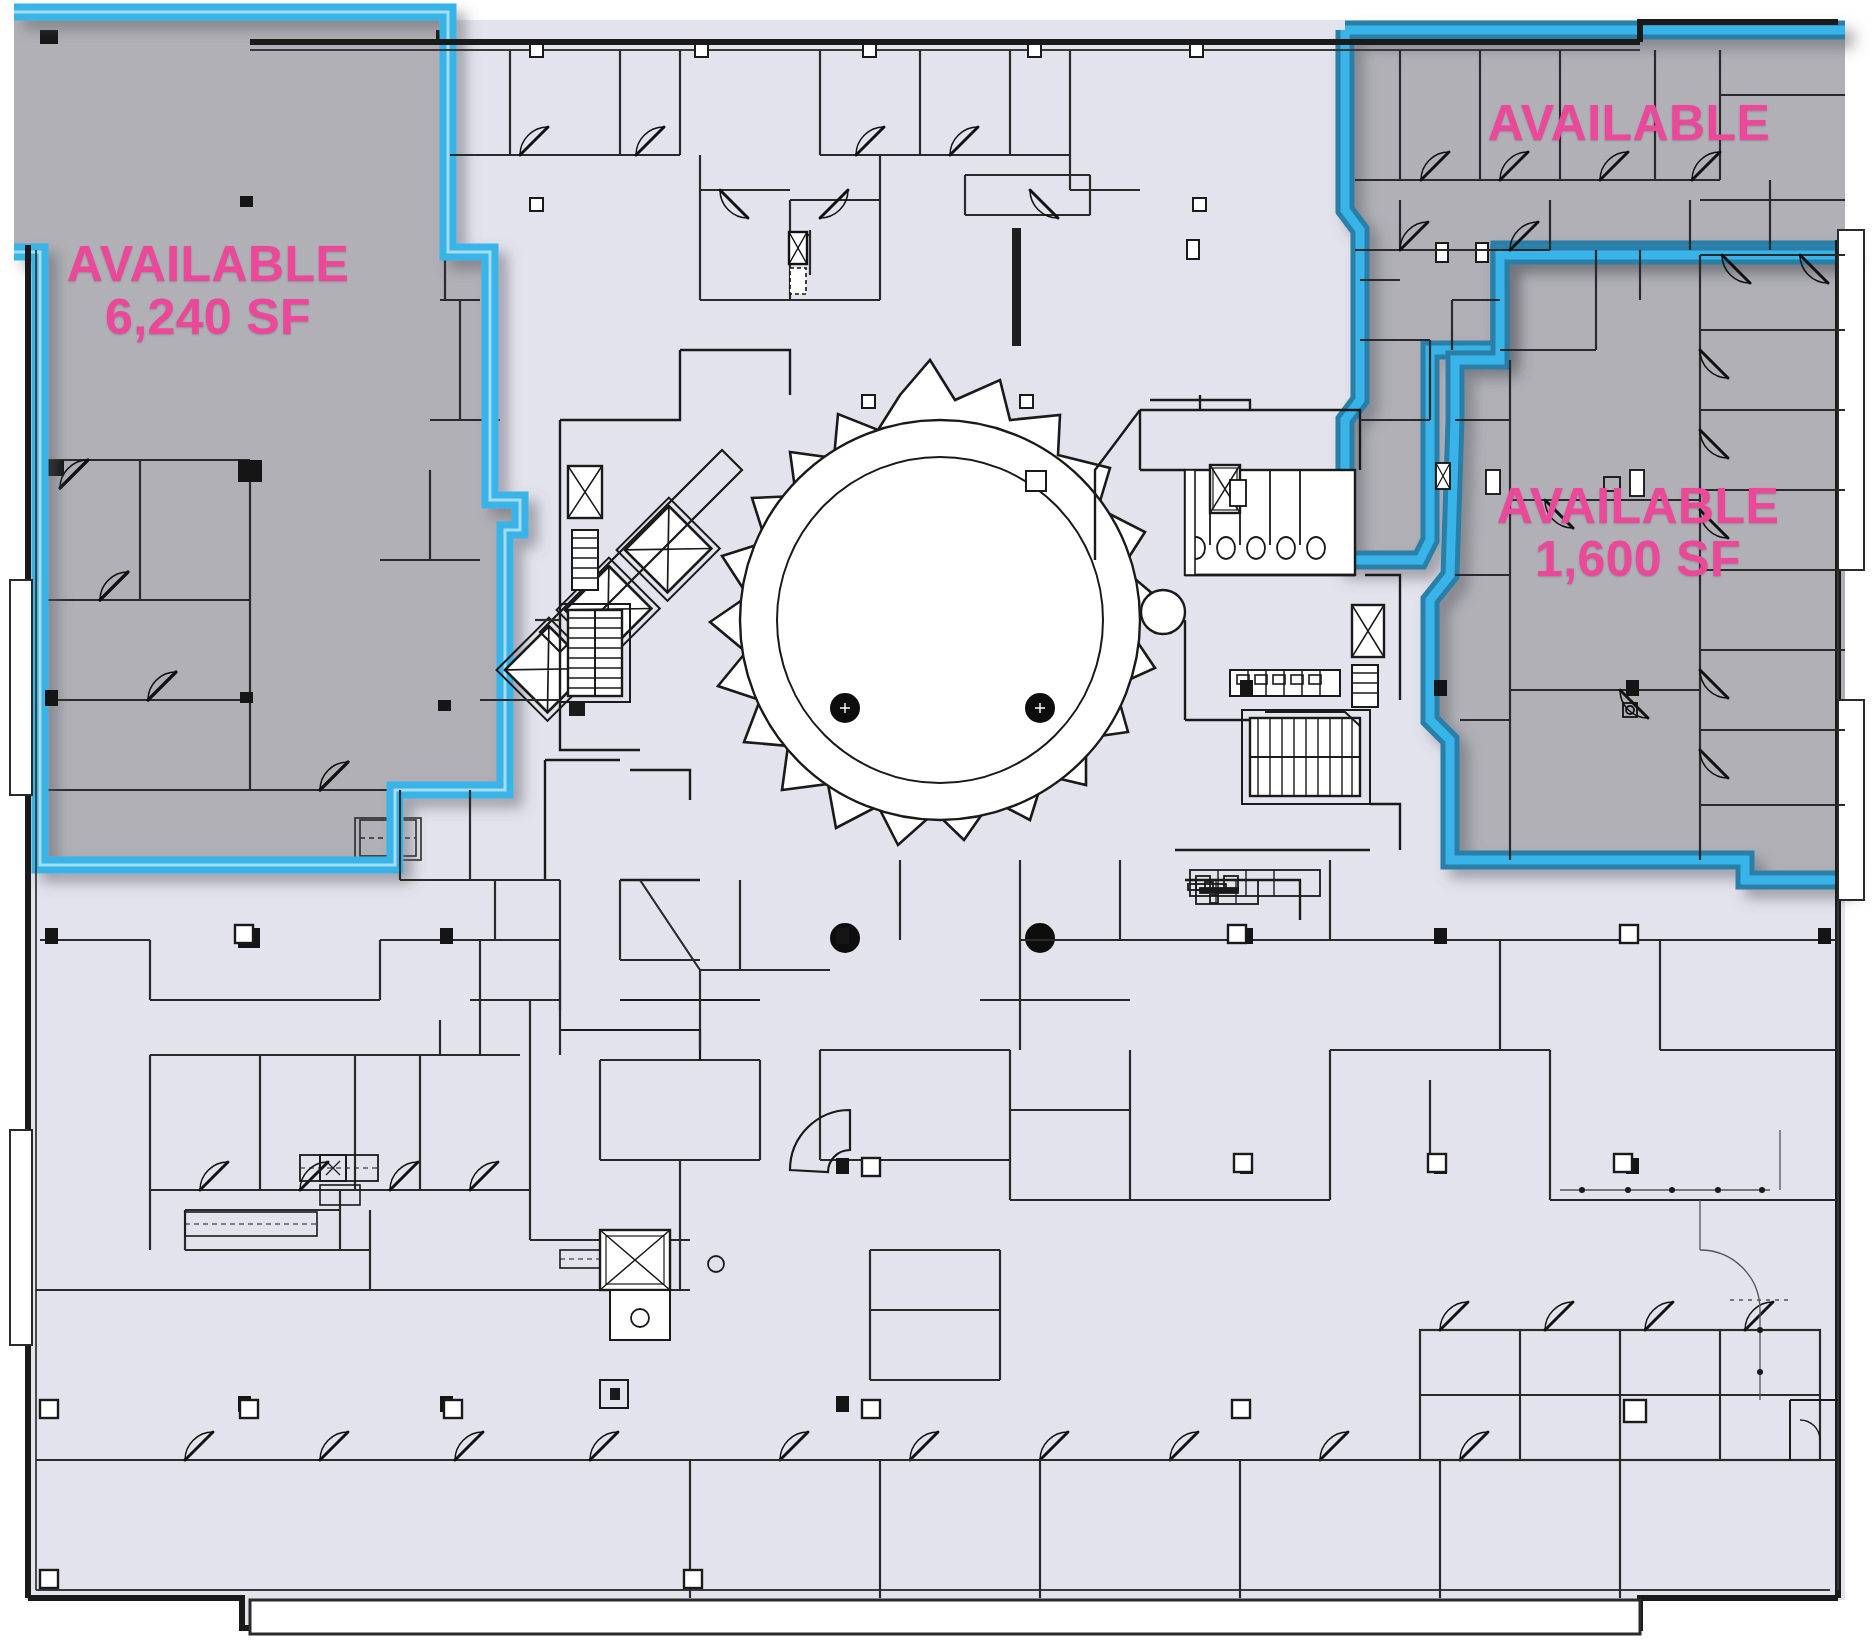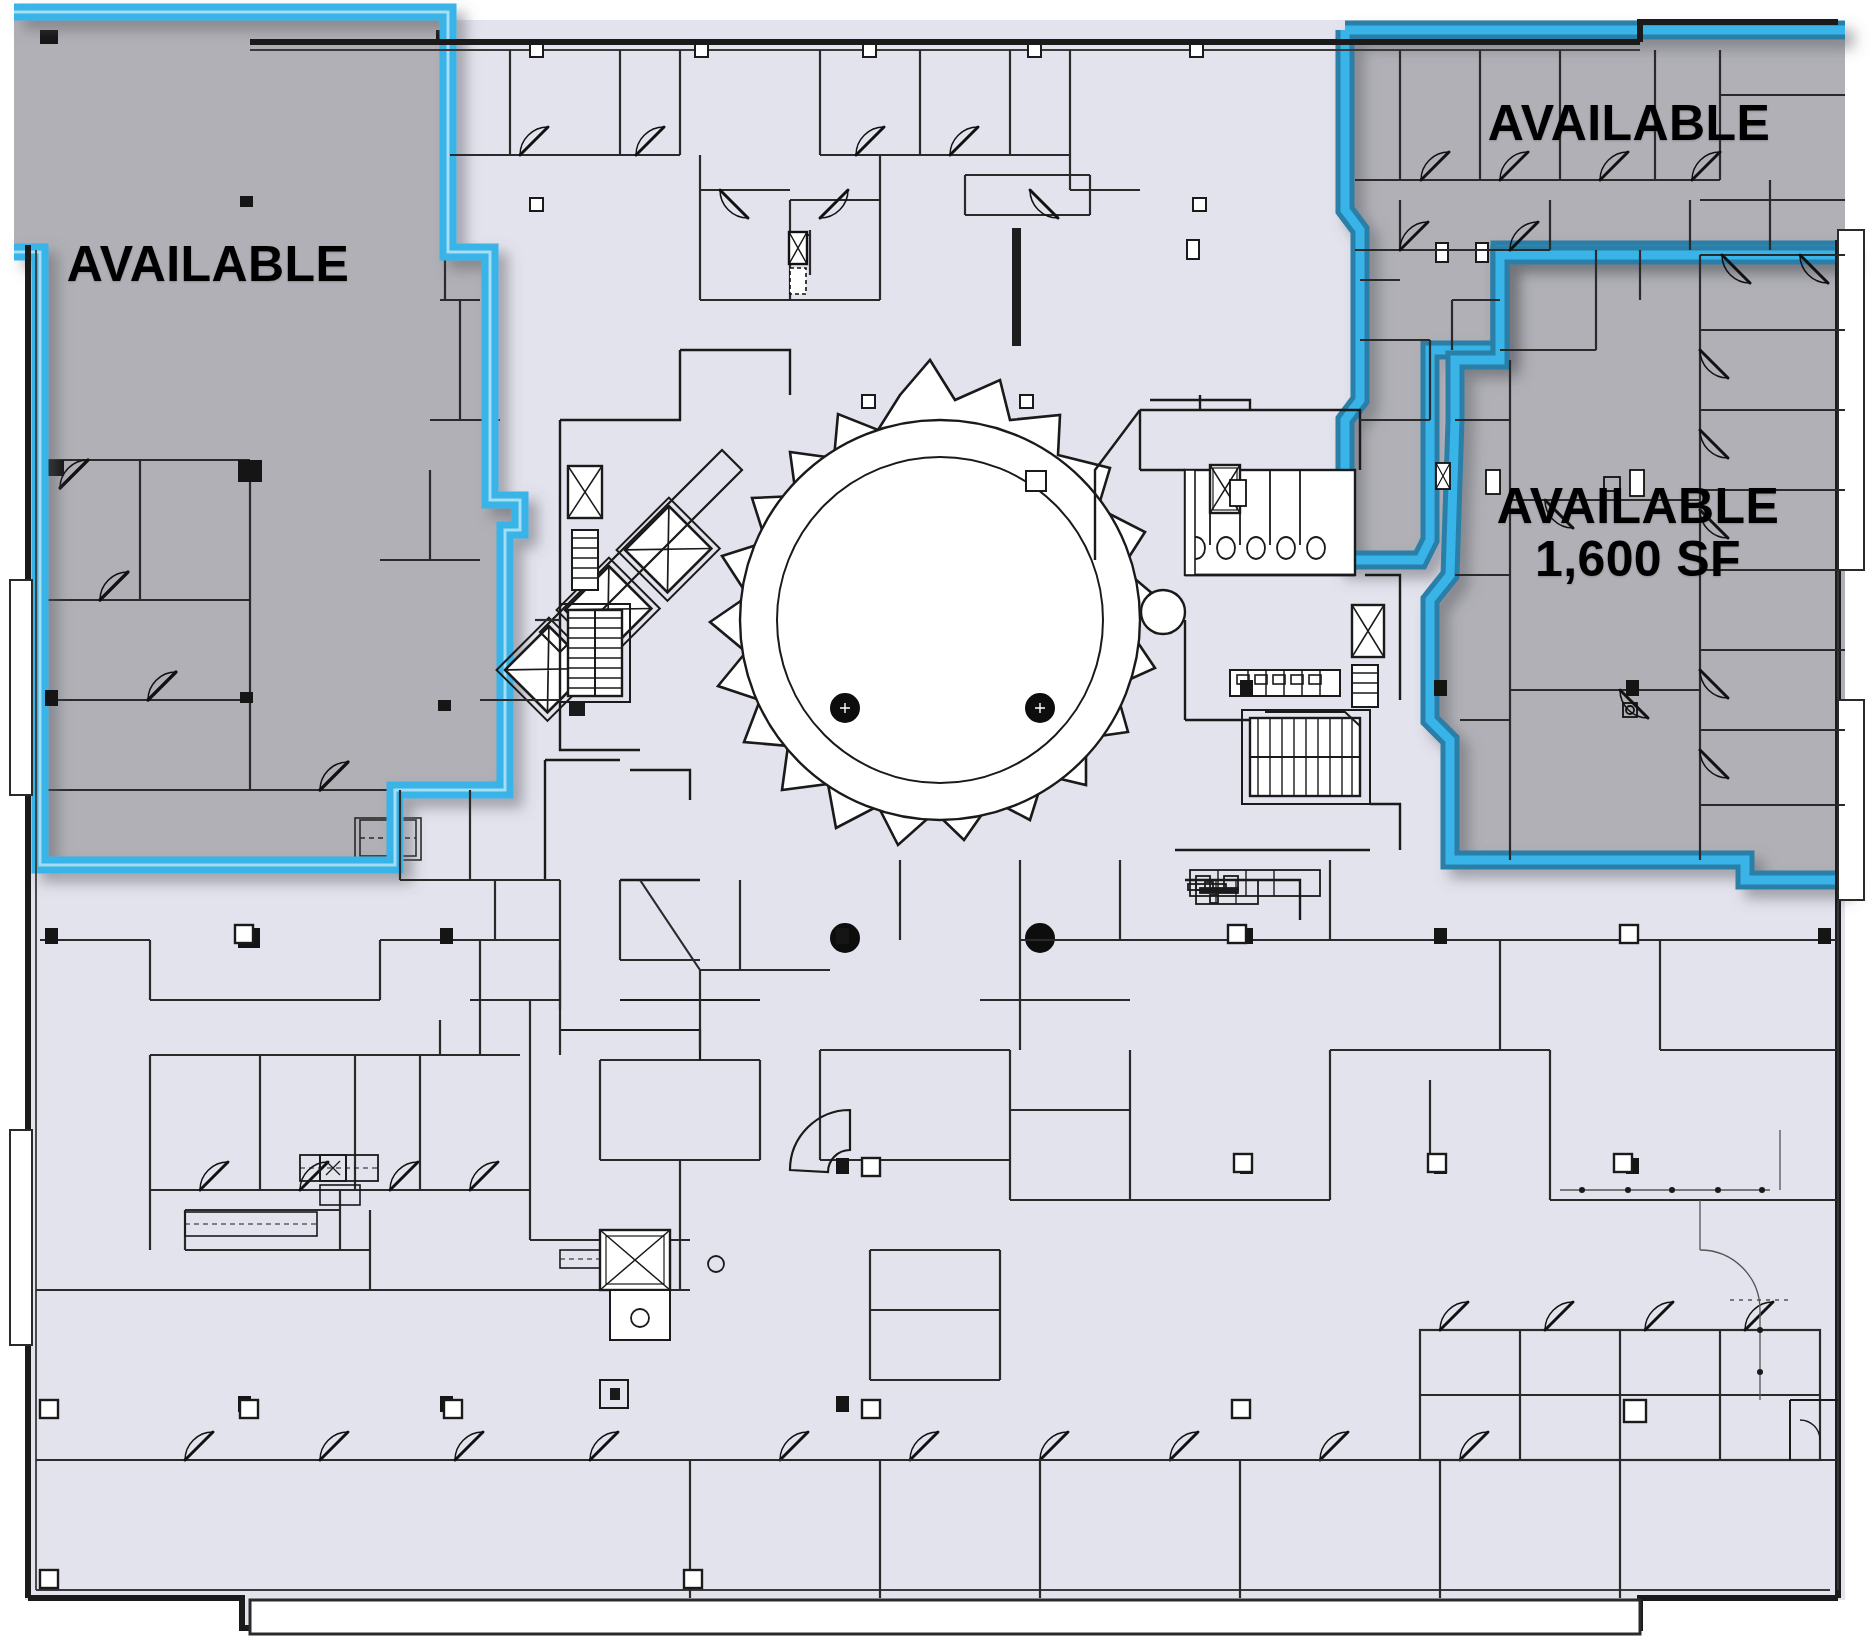--- a/index.html
+++ b/index.html
@@ -17,21 +17,21 @@
   }
   #plan-svg {
     position: absolute;
     top: 0;
     left: 0;
     width: 1876px;
     height: 1644px;
   }
   .avail-label {
     position: absolute;
-    color: #000000;
+    color: #ec4899;
     font-family: "Liberation Sans", sans-serif;
     font-weight: 700;
     font-size: 50px;
     line-height: 1.06;
     text-align: center;
     letter-spacing: 0.4px;
     white-space: nowrap;
     pointer-events: none;
     text-shadow: 0 1px 2px rgba(60,60,70,0.30);
   }
@@ -677,20 +677,21 @@
 
     <g fill="none" stroke="#1a1a1a" stroke-width="2">
       <path d="M 1790,1400 L 1838,1400"></path>
       <path d="M 1790,1400 L 1790,1460"></path>
       <path d="M 1800,1420 A 20 20 0 0 1 1820,1440" stroke-width="1.4"></path>
     </g>
   </svg>
 
   <div class="avail-label" style="left:208px; top:238px; transform: translateX(-50%);">
     <span class="ln">AVAILABLE</span>
+    <span class="ln">6,240 SF</span>
   </div>
 
   <div class="avail-label" style="left:1629px; top:97px; transform: translateX(-50%);">
     <span class="ln">AVAILABLE</span>
   </div>
 
   <div class="avail-label" style="left:1638px; top:480px; transform: translateX(-50%);">
     <span class="ln">AVAILABLE</span>
     <span class="ln">1,600 SF</span>
   </div>

